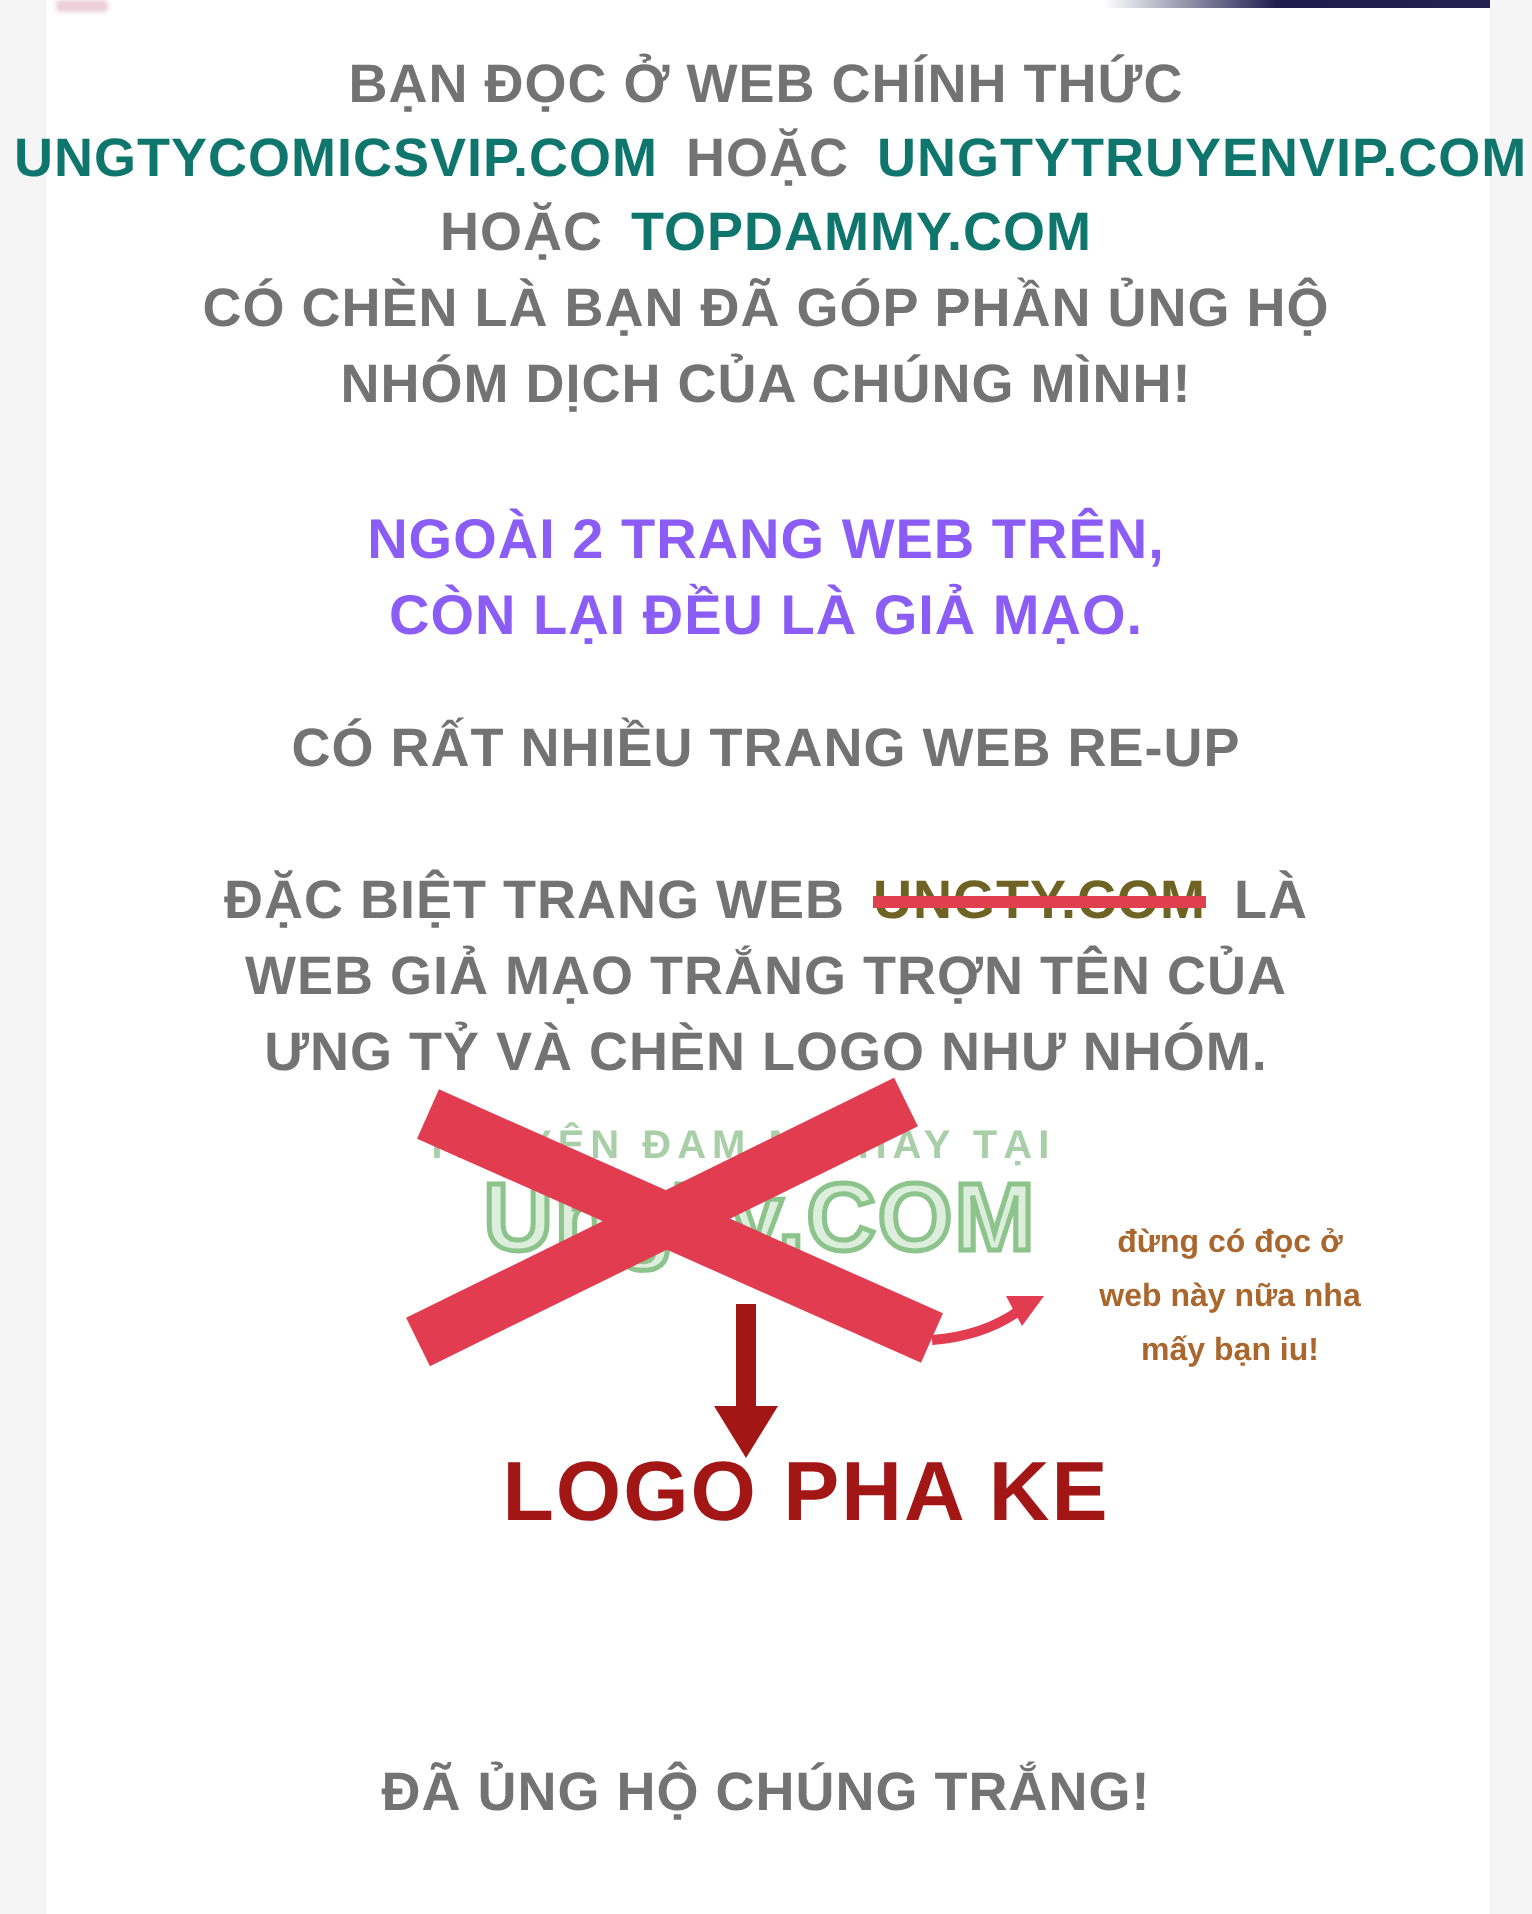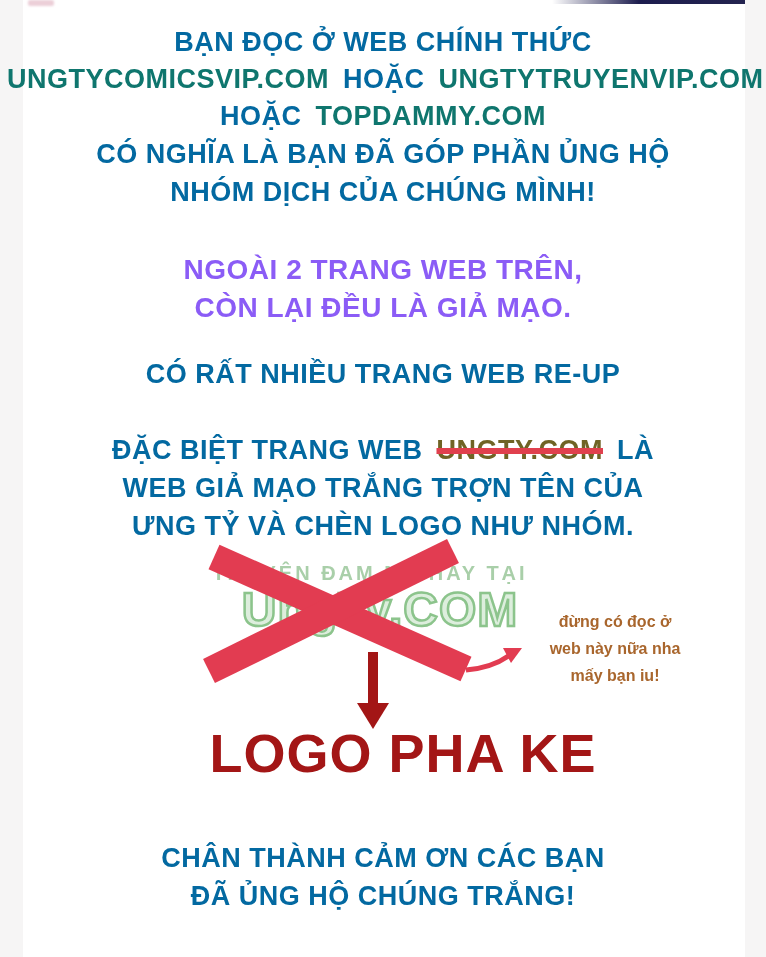--- a/index.html
+++ b/index.html
@@ -14,21 +14,21 @@
   .scan-margin.right{right:0;width:21px;}
   .artifact-pink{
     position:absolute;left:28px;top:0;width:26px;height:6px;
     background:#eccfd8;filter:blur(1px);border-radius:2px;
   }
   .artifact-navy{
     position:absolute;left:552px;top:0;width:193px;height:4px;
     background:linear-gradient(to right,rgba(26,26,74,0),#1d1d4e 45%,#23234f);
   }
   .row{position:absolute;left:0;width:100%;text-align:center;white-space:nowrap;letter-spacing:.5px;}
-  .blue{color:#0369a1;}
+  .blue{color:#737373;}
   .navy{color:#8b5cf6;}
   .red{color:#0f766e;}
   .f27{font-size:27px;}
   .f28{font-size:28px;}
   .seg{margin:0 7px;}
   .fake-site{
     color:#6f6324;
     text-decoration:line-through;
     text-decoration-color:#e0404d;
     text-decoration-thickness:6px;
@@ -43,42 +43,42 @@
     color:#ddeedd;
     -webkit-text-stroke:2.5px #8cc48c;
     text-shadow:0 0 1px #8cc48c;
   }
   .handwriting{
     position:absolute;left:500px;top:608px;width:230px;text-align:center;
     font-size:16px;line-height:27px;color:#a9662d;letter-spacing:0;
   }
   .logo-caption{
     position:absolute;left:40px;width:726px;text-align:center;top:722px;
-    font-size:54px;letter-spacing:1px;color:#a31616;
+    font-size:42px;letter-spacing:1px;color:#a31616;
   }
   .overlay-svg{position:absolute;left:0;top:0;width:766px;height:957px;pointer-events:none;}
 </style>
 </head>
 <body>
 
 <div class="page">
 
   <div class="scan-margin left"></div>
   <div class="scan-margin right"></div>
   <div class="artifact-pink"></div>
   <div class="artifact-navy"></div>
 
   <div class="row blue f27" style="top:27px">BẠN ĐỌC Ở WEB CHÍNH THỨC</div>
   <div class="row f27" style="top:64px">
     <span class="red seg">UNGTYCOMICSVIP.COM</span><span class="blue seg">HOẶC</span><span class="red seg">UNGTYTRUYENVIP.COM</span>
   </div>
   <div class="row f27" style="top:101px">
     <span class="blue seg">HOẶC</span><span class="red seg">TOPDAMMY.COM</span>
   </div>
-  <div class="row blue f27" style="top:139px">CÓ NGHĨA LÀ BẠN ĐÃ GÓP PHẦN ỦNG HỘ</div>
+  <div class="row blue f27" style="top:139px">CÓ CHÈN LÀ BẠN ĐÃ GÓP PHẦN ỦNG HỘ</div>
   <div class="row blue f27" style="top:177px">NHÓM DỊCH CỦA CHÚNG MÌNH!</div>
 
   <div class="row navy f28" style="top:254px">NGOÀI 2 TRANG WEB TRÊN,</div>
   <div class="row navy f28" style="top:292px">CÒN LẠI ĐỀU LÀ GIẢ MẠO.</div>
 
   <div class="row blue f27" style="top:359px">CÓ RẤT NHIỀU TRANG WEB RE-UP</div>
   <div class="row f27" style="top:435px">
     <span class="blue seg">ĐẶC BIỆT TRANG WEB</span><span class="fake-site seg">UNGTY.COM</span><span class="blue seg">LÀ</span>
   </div>
   <div class="row blue f27" style="top:473px">WEB GIẢ MẠO TRẮNG TRỢN TÊN CỦA</div>
@@ -88,21 +88,20 @@
   <div class="logo-brand">UngTy.COM</div>
 
   <div class="handwriting">
     <div>đừng có đọc ở</div>
     <div>web này nữa nha</div>
     <div>mấy bạn iu!</div>
   </div>
 
   <div class="logo-caption">LOGO PHA KE</div>
 
-  <div class="row blue f27" style="top:843px">CHÂN THÀNH CẢM ƠN CÁC BẠN</div>
   <div class="row blue f27" style="top:881px">ĐÃ ỦNG HỘ CHÚNG TRẮNG!</div>
 
   <svg class="overlay-svg" viewBox="0 0 766 957">
 
     <g>
       <line x1="214" y1="557" x2="466" y2="669" stroke="#e23c51" stroke-width="27"></line>
       <line x1="209" y1="671" x2="453" y2="551" stroke="#e23c51" stroke-width="27"></line>
     </g>
 
     <g>

